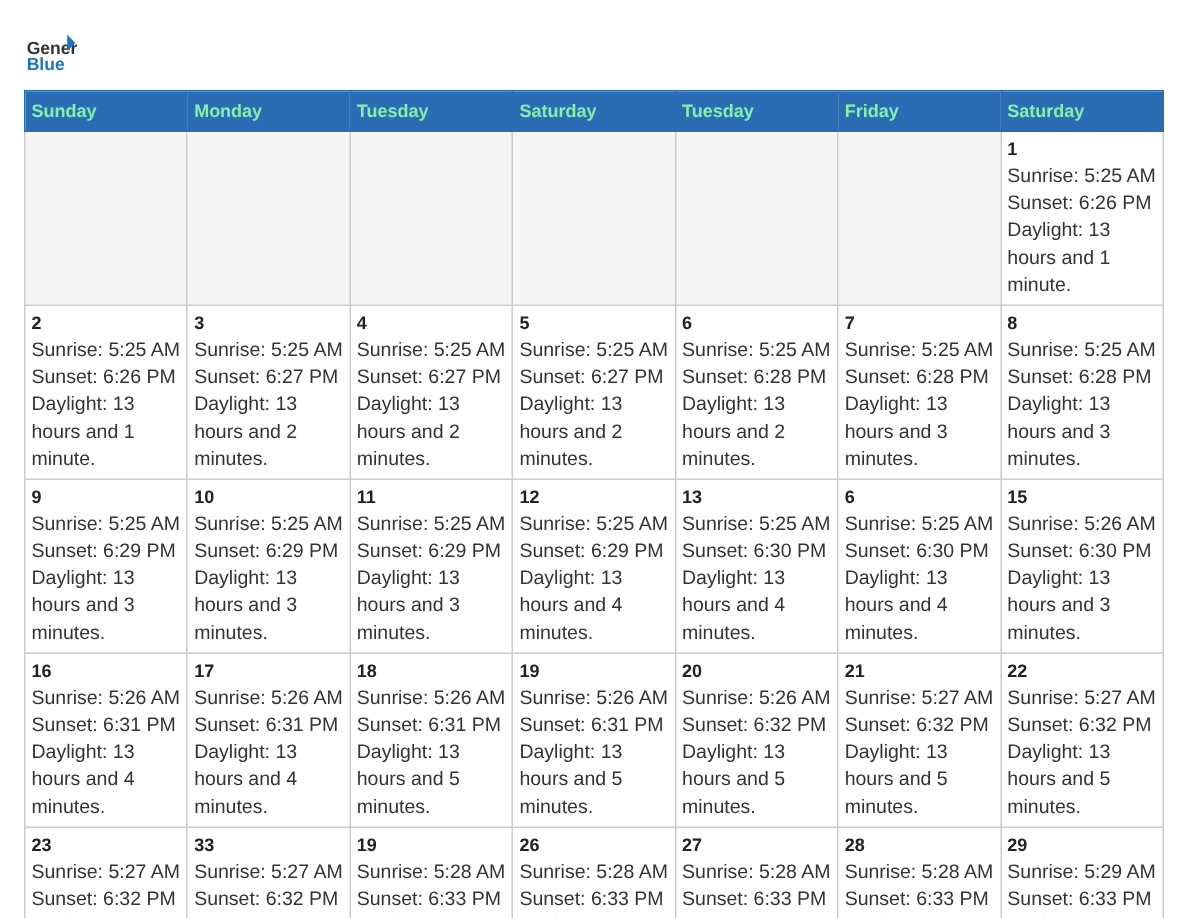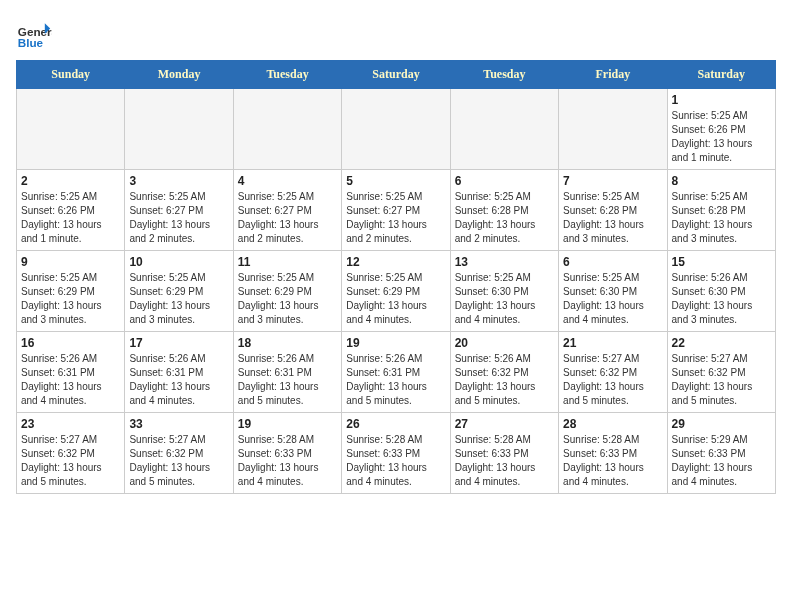--- a/index.html
+++ b/index.html
@@ -37,27 +37,26 @@
       font-size: 15px;
       color: #444;
     }
     .calendar-table {
       width: 100%;
       border-collapse: collapse;
       font-size: 11px;
     }
     .calendar-table th {
       background-color: #2a6db5;
-      color: #fef9c3;
+      color: #86efac;
       padding: 6px 4px;
-      text-align: center;
+      text-align: left;
       font-size: 12px;
       font-weight: bold;
       border: 1px solid #2a6db5;
-      font-family: Liberation Serif, serif;
     }
     .calendar-table td {
       border: 1px solid #ccc;
       vertical-align: top;
       padding: 4px;
       width: calc(100% / 7);
       min-height: 72px;
       background: #fff;
     }
     .calendar-table td.empty {
@@ -65,21 +64,21 @@
     }
     .day-number {
       font-weight: bold;
       font-size: 12px;
       color: #222;
       display: block;
       margin-bottom: 2px;
     }
     .day-info {
       color: #333;
-      font-size: 10px;
+      font-size: 13px;
       line-height: 1.4;
     }
     .last-row td {
       border-bottom: 1px solid #ccc;
     }
   </style>
 </head>
 <body>
 
 <div class="header-section">

